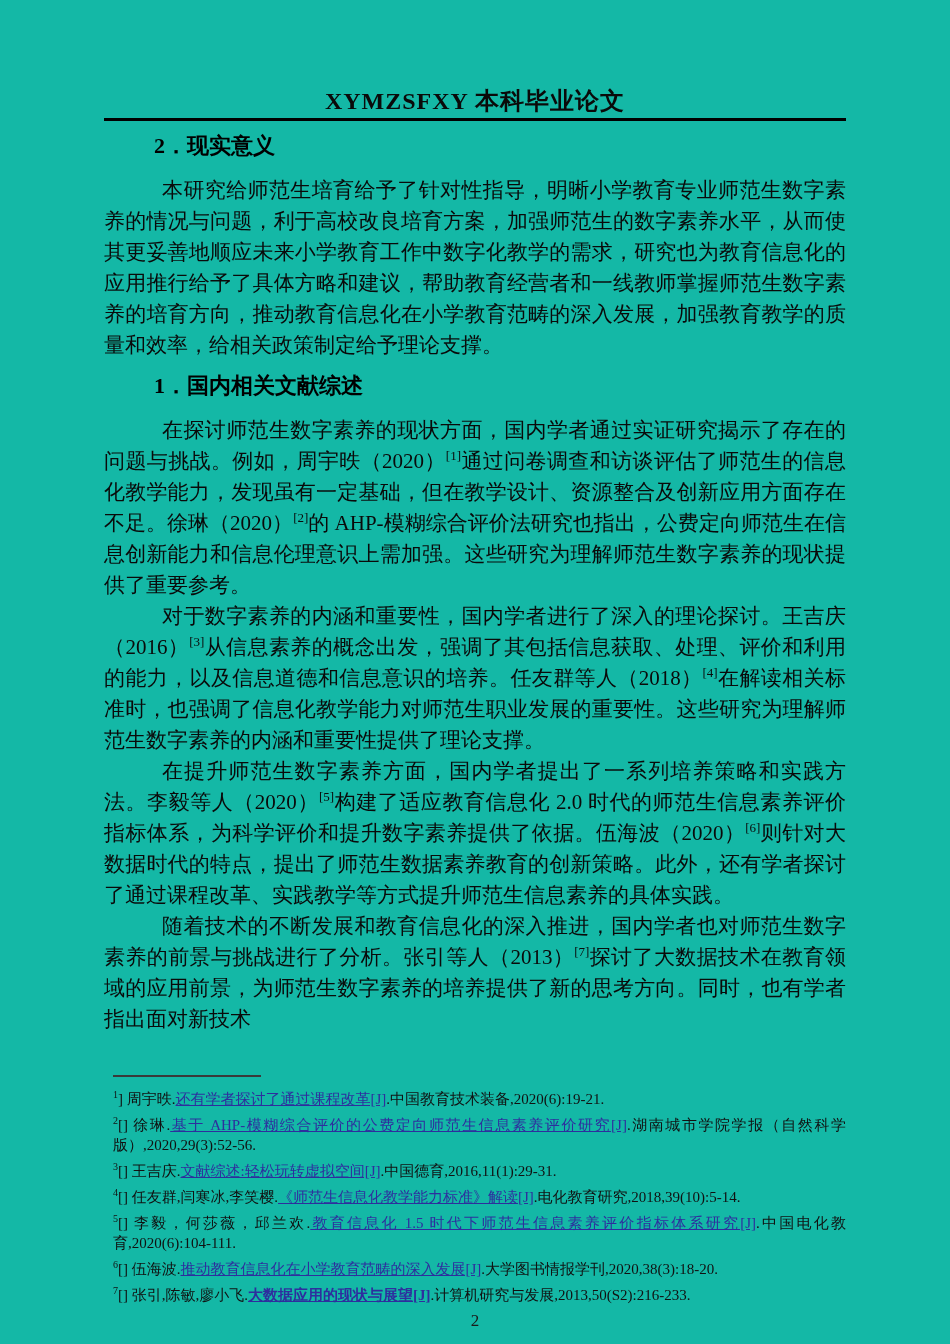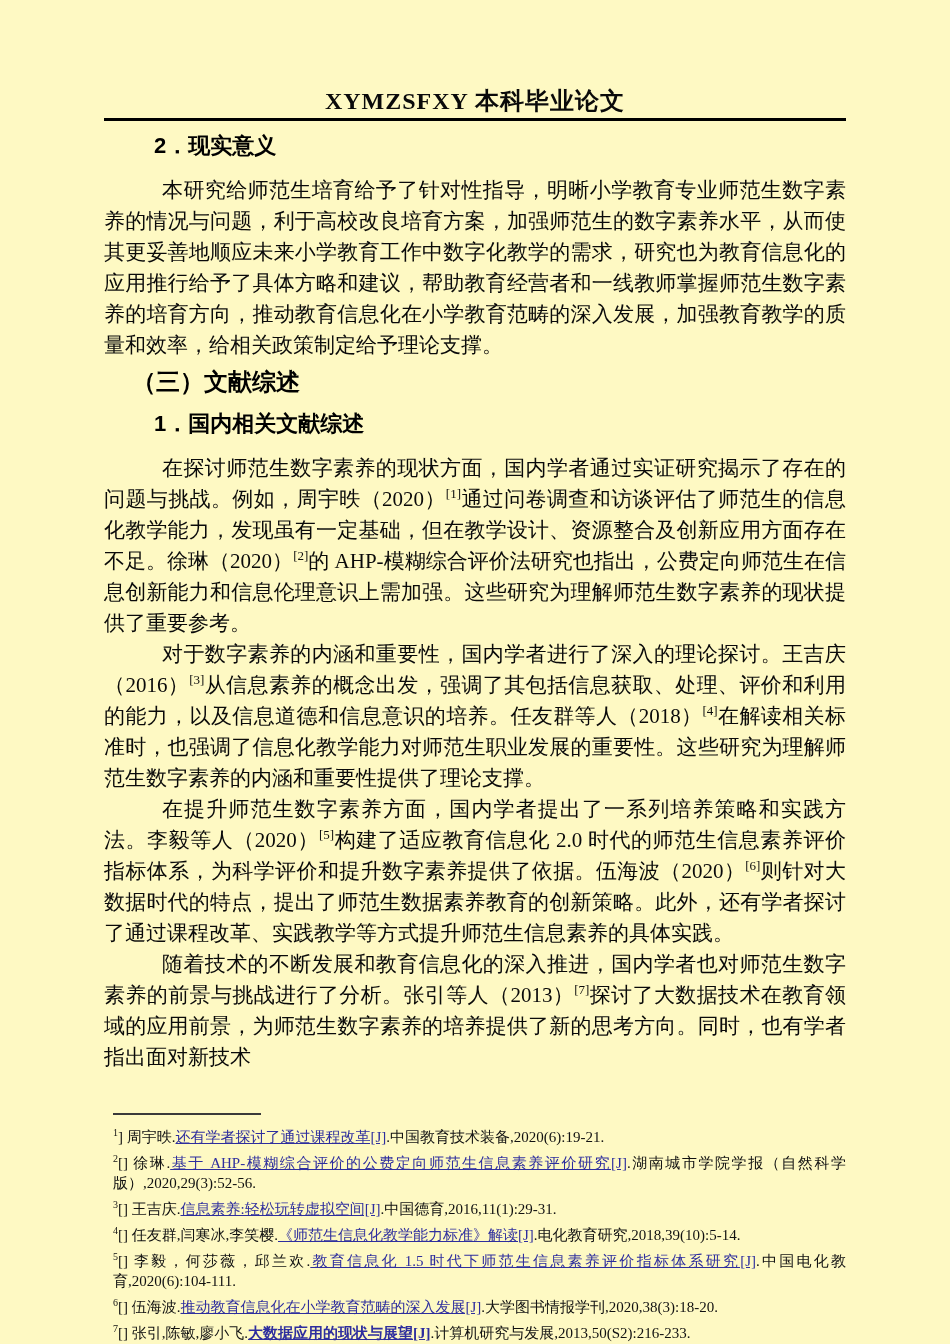--- a/index.html
+++ b/index.html
@@ -1,21 +1,21 @@
 <!DOCTYPE html>
 <html><head>
 <meta charset="utf-8">
 <title>Thesis Page</title>
 <style>
   html, body { margin: 0; padding: 0; background: #ffffff; }
   .page {
     position: relative;
     width: 950px;
     height: 1344px;
-    background: #fef9c3;
+    background: #14b8a6;
     box-sizing: border-box;
     padding: 86px 104px 8px 104px;
     color: #0a0a0a;
     font-family: "Liberation Serif", "DejaVu Serif", serif;
     overflow: hidden;
   }
   
   .header-title {
     text-align: center;
     font-size: 24px;
@@ -33,21 +33,21 @@
   .heading-main {
     font-family: "Liberation Sans", "DejaVu Sans", sans-serif;
     font-weight: 600;
     font-size: 24px;
     line-height: 34px;
     padding-left: 28px;
     margin: 4px 0 2px 0;
     color: #000000;
   }
   .heading-sub {
-    font-family: Liberation Sans, sans-serif;
+    font-family: Liberation Serif, serif;
     font-weight: 600;
     font-size: 22px;
     line-height: 30px;
     padding-left: 50px;
     margin: 10px 0 2px 0;
     color: #000000;
   }
   .heading-sub + .para { margin-top: 14px; }
   
   .para {
@@ -105,35 +105,34 @@
 <div class="page">
 
   <header>
     <div class="header-title">XYMZSFXY 本科毕业论文</div>
     <div class="header-rule"></div>
   </header>
 
   <main id="doc-body">
       <div class="heading-sub">2．现实意义</div>
       <p class="para">本研究给师范生培育给予了针对性指导，明晰小学教育专业师范生数字素养的情况与问题，利于高校改良培育方案，加强师范生的数字素养水平，从而使其更妥善地顺应未来小学教育工作中数字化教学的需求，研究也为教育信息化的应用推行给予了具体方略和建议，帮助教育经营者和一线教师掌握师范生数字素养的培育方向，推动教育信息化在小学教育范畴的深入发展，加强教育教学的质量和效率，给相关政策制定给予理论支撑。</p>
-      <div class="heading-main">（三）文献综述</div>
       <div class="heading-sub">1．国内相关文献综述</div>
       <p class="para">在探讨师范生数字素养的现状方面，国内学者通过实证研究揭示了存在的问题与挑战。例如，周宇昳（2020）<sup class="cite">[1]</sup>通过问卷调查和访谈评估了师范生的信息化教学能力，发现虽有一定基础，但在教学设计、资源整合及创新应用方面存在不足。徐琳（2020）<sup class="cite">[2]</sup>的 AHP-模糊综合评价法研究也指出，公费定向师范生在信息创新能力和信息伦理意识上需加强。这些研究为理解师范生数字素养的现状提供了重要参考。</p>
       <p class="para">对于数字素养的内涵和重要性，国内学者进行了深入的理论探讨。王吉庆（2016）<sup class="cite">[3]</sup>从信息素养的概念出发，强调了其包括信息获取、处理、评价和利用的能力，以及信息道德和信息意识的培养。任友群等人（2018）<sup class="cite">[4]</sup>在解读相关标准时，也强调了信息化教学能力对师范生职业发展的重要性。这些研究为理解师范生数字素养的内涵和重要性提供了理论支撑。</p>
       <p class="para">在提升师范生数字素养方面，国内学者提出了一系列培养策略和实践方法。李毅等人（2020）<sup class="cite">[5]</sup>构建了适应教育信息化 2.0 时代的师范生信息素养评价指标体系，为科学评价和提升数字素养提供了依据。伍海波（2020）<sup class="cite">[6]</sup>则针对大数据时代的特点，提出了师范生数据素养教育的创新策略。此外，还有学者探讨了通过课程改革、实践教学等方式提升师范生信息素养的具体实践。</p>
       <p class="para">随着技术的不断发展和教育信息化的深入推进，国内学者也对师范生数字素养的前景与挑战进行了分析。张引等人（2013）<sup class="cite">[7]</sup>探讨了大数据技术在教育领域的应用前景，为师范生数字素养的培养提供了新的思考方向。同时，也有学者指出面对新技术</p>
     </main>
 
   <footer>
     <div class="footnote-area">
       <div class="fn-sep"></div>
       <div id="footnote-list">
           <div class="fn"><sup class="fn-num">1</sup>] 周宇昳.<span class="fn-link" style="color: rgb(46, 46, 158);">还有学者探讨了通过课程改革[J]</span>.中国教育技术装备,2020(6):19-21.</div>
           <div class="fn"><sup class="fn-num">2</sup>[] 徐琳.<span class="fn-link" style="color: rgb(46, 46, 158);">基于 AHP-模糊综合评价的公费定向师范生信息素养评价研究[J]</span>.湖南城市学院学报（自然科学版）,2020,29(3):52-56.</div>
-          <div class="fn"><sup class="fn-num">3</sup>[] 王吉庆.<span class="fn-link" style="color: rgb(46, 46, 158);">信息素养:轻松玩转虚拟空间[J]</span>.中国德育,2016,11(1):29-31.</div>
+          <div class="fn"><sup class="fn-num">3</sup>[] 王吉庆.<span class="fn-link" style="color: rgb(46, 46, 158);">文献综述:轻松玩转虚拟空间[J]</span>.中国德育,2016,11(1):29-31.</div>
           <div class="fn"><sup class="fn-num">4</sup>[] 任友群,闫寒冰,李笑樱.<span class="fn-link" style="color: rgb(46, 46, 158);">《师范生信息化教学能力标准》解读[J]</span>.电化教育研究,2018,39(10):5-14.</div>
           <div class="fn"><sup class="fn-num">5</sup>[] 李毅，何莎薇，邱兰欢.<span class="fn-link" style="color: rgb(46, 46, 158);">教育信息化 1.5 时代下师范生信息素养评价指标体系研究[J]</span>.中国电化教育,2020(6):104-111.</div>
           <div class="fn"><sup class="fn-num">6</sup>[] 伍海波.<span class="fn-link" style="color: rgb(46, 46, 158);">推动教育信息化在小学教育范畴的深入发展[J]</span>.大学图书情报学刊,2020,38(3):18-20.</div>
           <div class="fn"><sup class="fn-num">7</sup>[] 张引,陈敏,廖小飞.<span class="fn-link" style="color: rgb(46, 46, 158); font-weight: bold;">大数据应用的现状与展望[J]</span>.计算机研究与发展,2013,50(S2):216-233.</div>
         </div>
     </div>
     <div class="page-number">2</div>
   </footer>
 
 </div>

